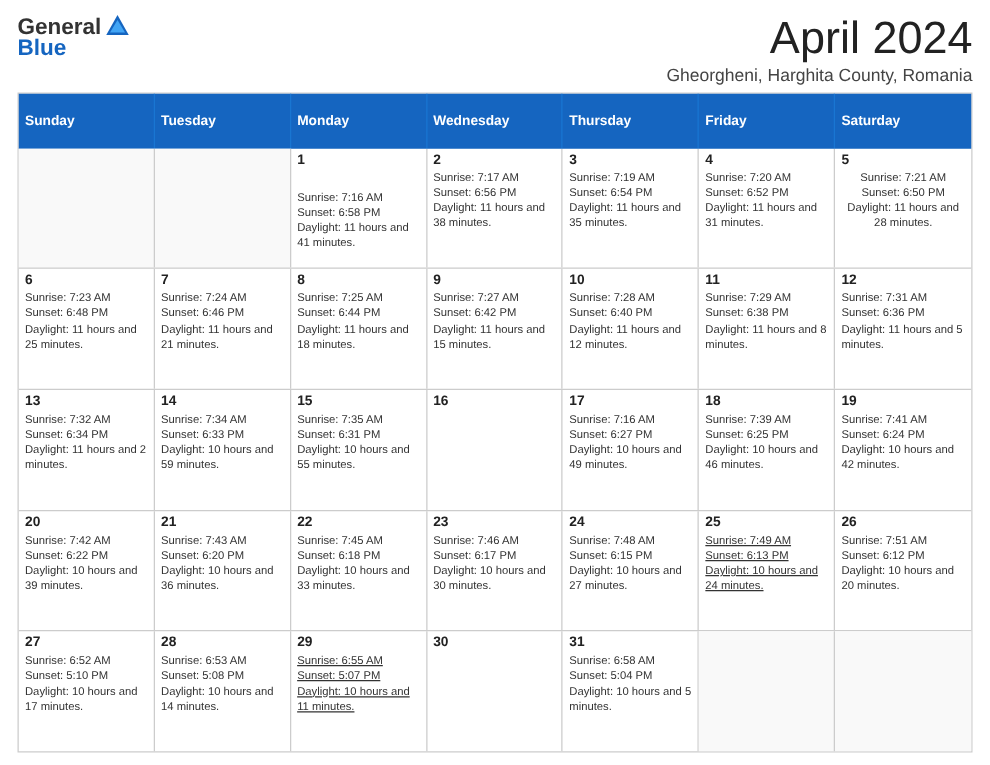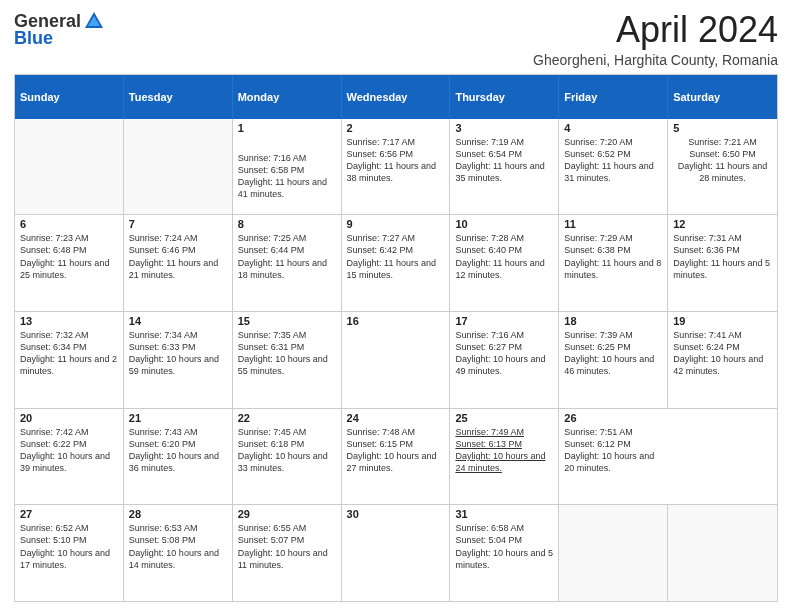--- a/index.html
+++ b/index.html
@@ -274,20 +274,26 @@
 Sunset: 6:20 PM
 Daylight: 10 hours and 36 minutes.</div>
           </div>
           <div class="cal-cell">
             <div class="day-num">22</div>
             <div class="day-info" style="white-space: pre-line;">Sunrise: 7:45 AM
 Sunset: 6:18 PM
 Daylight: 10 hours and 33 minutes.</div>
           </div>
           <div class="cal-cell">
+            <div class="day-num">23</div>
+            <div class="day-info" style="white-space: pre-line;">Sunrise: 7:46 AM
+Sunset: 6:17 PM
+Daylight: 10 hours and 30 minutes.</div>
+          </div>
+          <div class="cal-cell">
             <div class="day-num">24</div>
             <div class="day-info" style="white-space: pre-line;">Sunrise: 7:48 AM
 Sunset: 6:15 PM
 Daylight: 10 hours and 27 minutes.</div>
           </div>
           <div class="cal-cell">
             <div class="day-num">25</div>
             <div class="day-info" style="white-space: pre-line; text-decoration: underline;">Sunrise: 7:49 AM
 Sunset: 6:13 PM
 Daylight: 10 hours and 24 minutes.</div>
@@ -307,21 +313,21 @@
 Daylight: 10 hours and 17 minutes.</div>
           </div>
           <div class="cal-cell">
             <div class="day-num">28</div>
             <div class="day-info" style="white-space: pre-line;">Sunrise: 6:53 AM
 Sunset: 5:08 PM
 Daylight: 10 hours and 14 minutes.</div>
           </div>
           <div class="cal-cell">
             <div class="day-num">29</div>
-            <div class="day-info" style="white-space: pre-line;">Sunrise: 6:55 AM
+            <div class="day-info" style="white-space: pre-line; text-decoration: underline;">Sunrise: 6:55 AM
 Sunset: 5:07 PM
 Daylight: 10 hours and 11 minutes.</div>
           </div>
           <div class="cal-cell">
             <div class="day-num">30</div>
           </div>
           <div class="cal-cell">
             <div class="day-num">31</div>
             <div class="day-info" style="white-space: pre-line;">Sunrise: 6:58 AM
 Sunset: 5:04 PM

